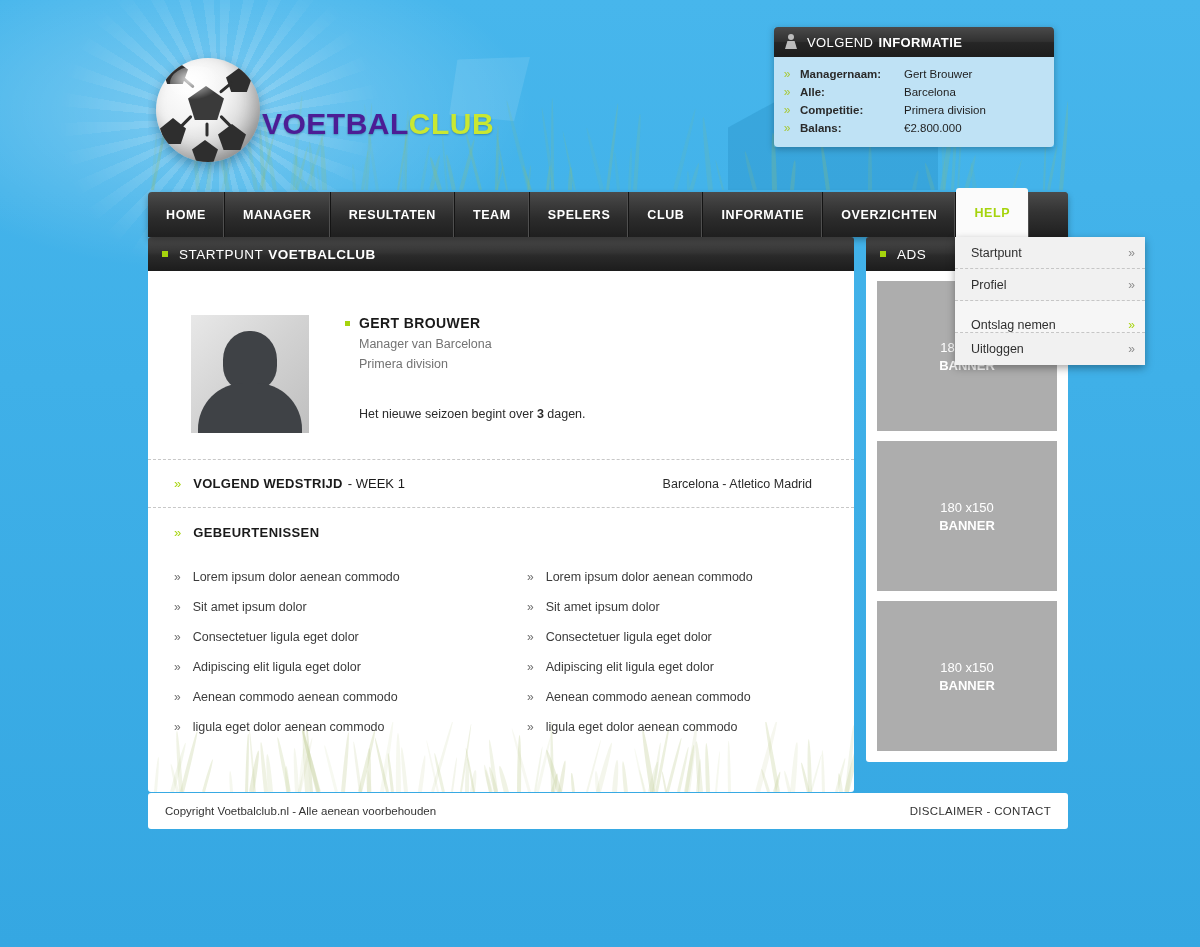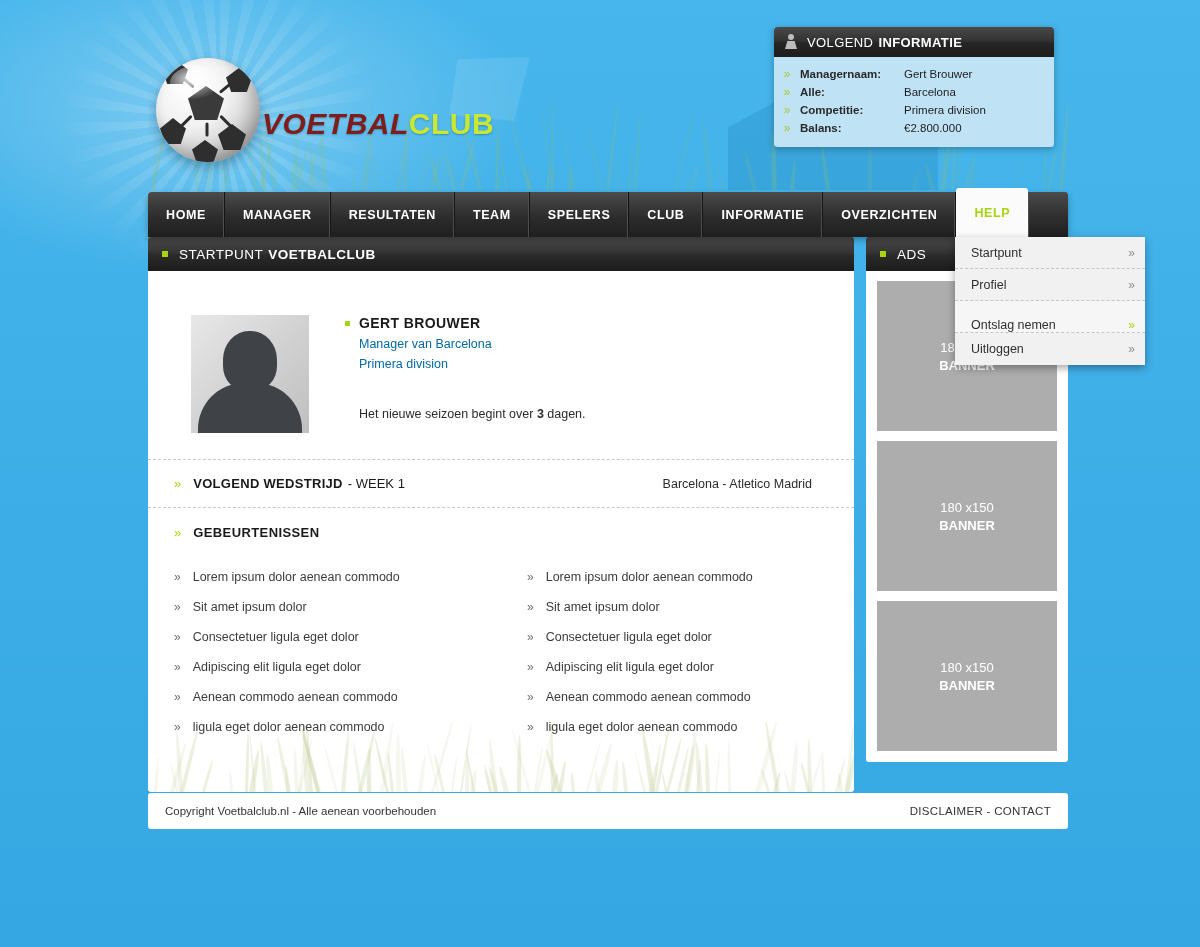--- a/index.html
+++ b/index.html
@@ -79,21 +79,21 @@
     position: absolute; left: 14px; top: 8px; width: 52px; height: 34px;
     border-radius: 50%;
     background: radial-gradient(ellipse at 40% 40%, rgba(255,255,255,0.85), rgba(255,255,255,0) 70%);
   }
 
   #logo-text {
     position: absolute; left: 114px; top: 107px;
     font-size: 30px; font-weight: bold; letter-spacing: 0.5px;
     text-shadow: 0 1px 2px rgba(0,50,80,0.35);
   }
-  #logo-text .t1 { color: #7f1d1d; font-style: italic; }
+  #logo-text .t1 { color: #4c1d95; }
   #logo-text .t2 { color: #c9e832; }
 
   #stadium {
     position: absolute; right: 130px; bottom: 0; width: 210px; height: 120px;
     background: rgba(20,120,175,0.22);
     clip-path: polygon(50% 0%, 100% 48%, 100% 100%, 0% 100%, 0% 48%);
   }
   #flag {
     position: absolute; left: 300px; top: 55px; width: 88px; height: 96px;
     background: rgba(255,255,255,0.10);
@@ -253,21 +253,21 @@
     position: absolute; left: 50%; top: 68px; transform: translateX(-50%);
     width: 104px; height: 56px; background: #3f4246;
     border-radius: 46px 46px 0 0;
   }
   #profile-info { margin-left: 36px; }
   #profile-info .name-line {
     display: flex; align-items: center; font-size: 14px; font-weight: bold; color: #1a1a1a;
     letter-spacing: 0.4px;
   }
   #profile-info .name-line .sq { width: 5px; height: 5px; background: #a6d40d; margin-right: 9px; }
-  #profile-info .sub { margin-left: 14px; font-size: 12.5px; color: #0369a1; margin-top: 6px; }
+  #profile-info .sub { margin-left: 14px; font-size: 12.5px; color: #737373; margin-top: 6px; }
   #season-note { margin-left: 14px; margin-top: 36px; font-size: 12.5px; color: #2b2b2b; }
   #season-note b { font-weight: bold; }
 
   #stats-col { margin-left: 110px; }
   .stat { display: flex; align-items: flex-start; }
   .stat + .stat { margin-top: 40px; }
   .stat .stat-ico { width: 32px; height: 32px; flex: none; margin-right: 14px; position: relative; }
   .stat .stat-title { font-size: 13px; font-weight: bold; color: #1a1a1a; letter-spacing: 0.4px; }
   .stat .stat-val { font-size: 12.5px; color: #2b2b2b; margin-top: 5px; }
 

